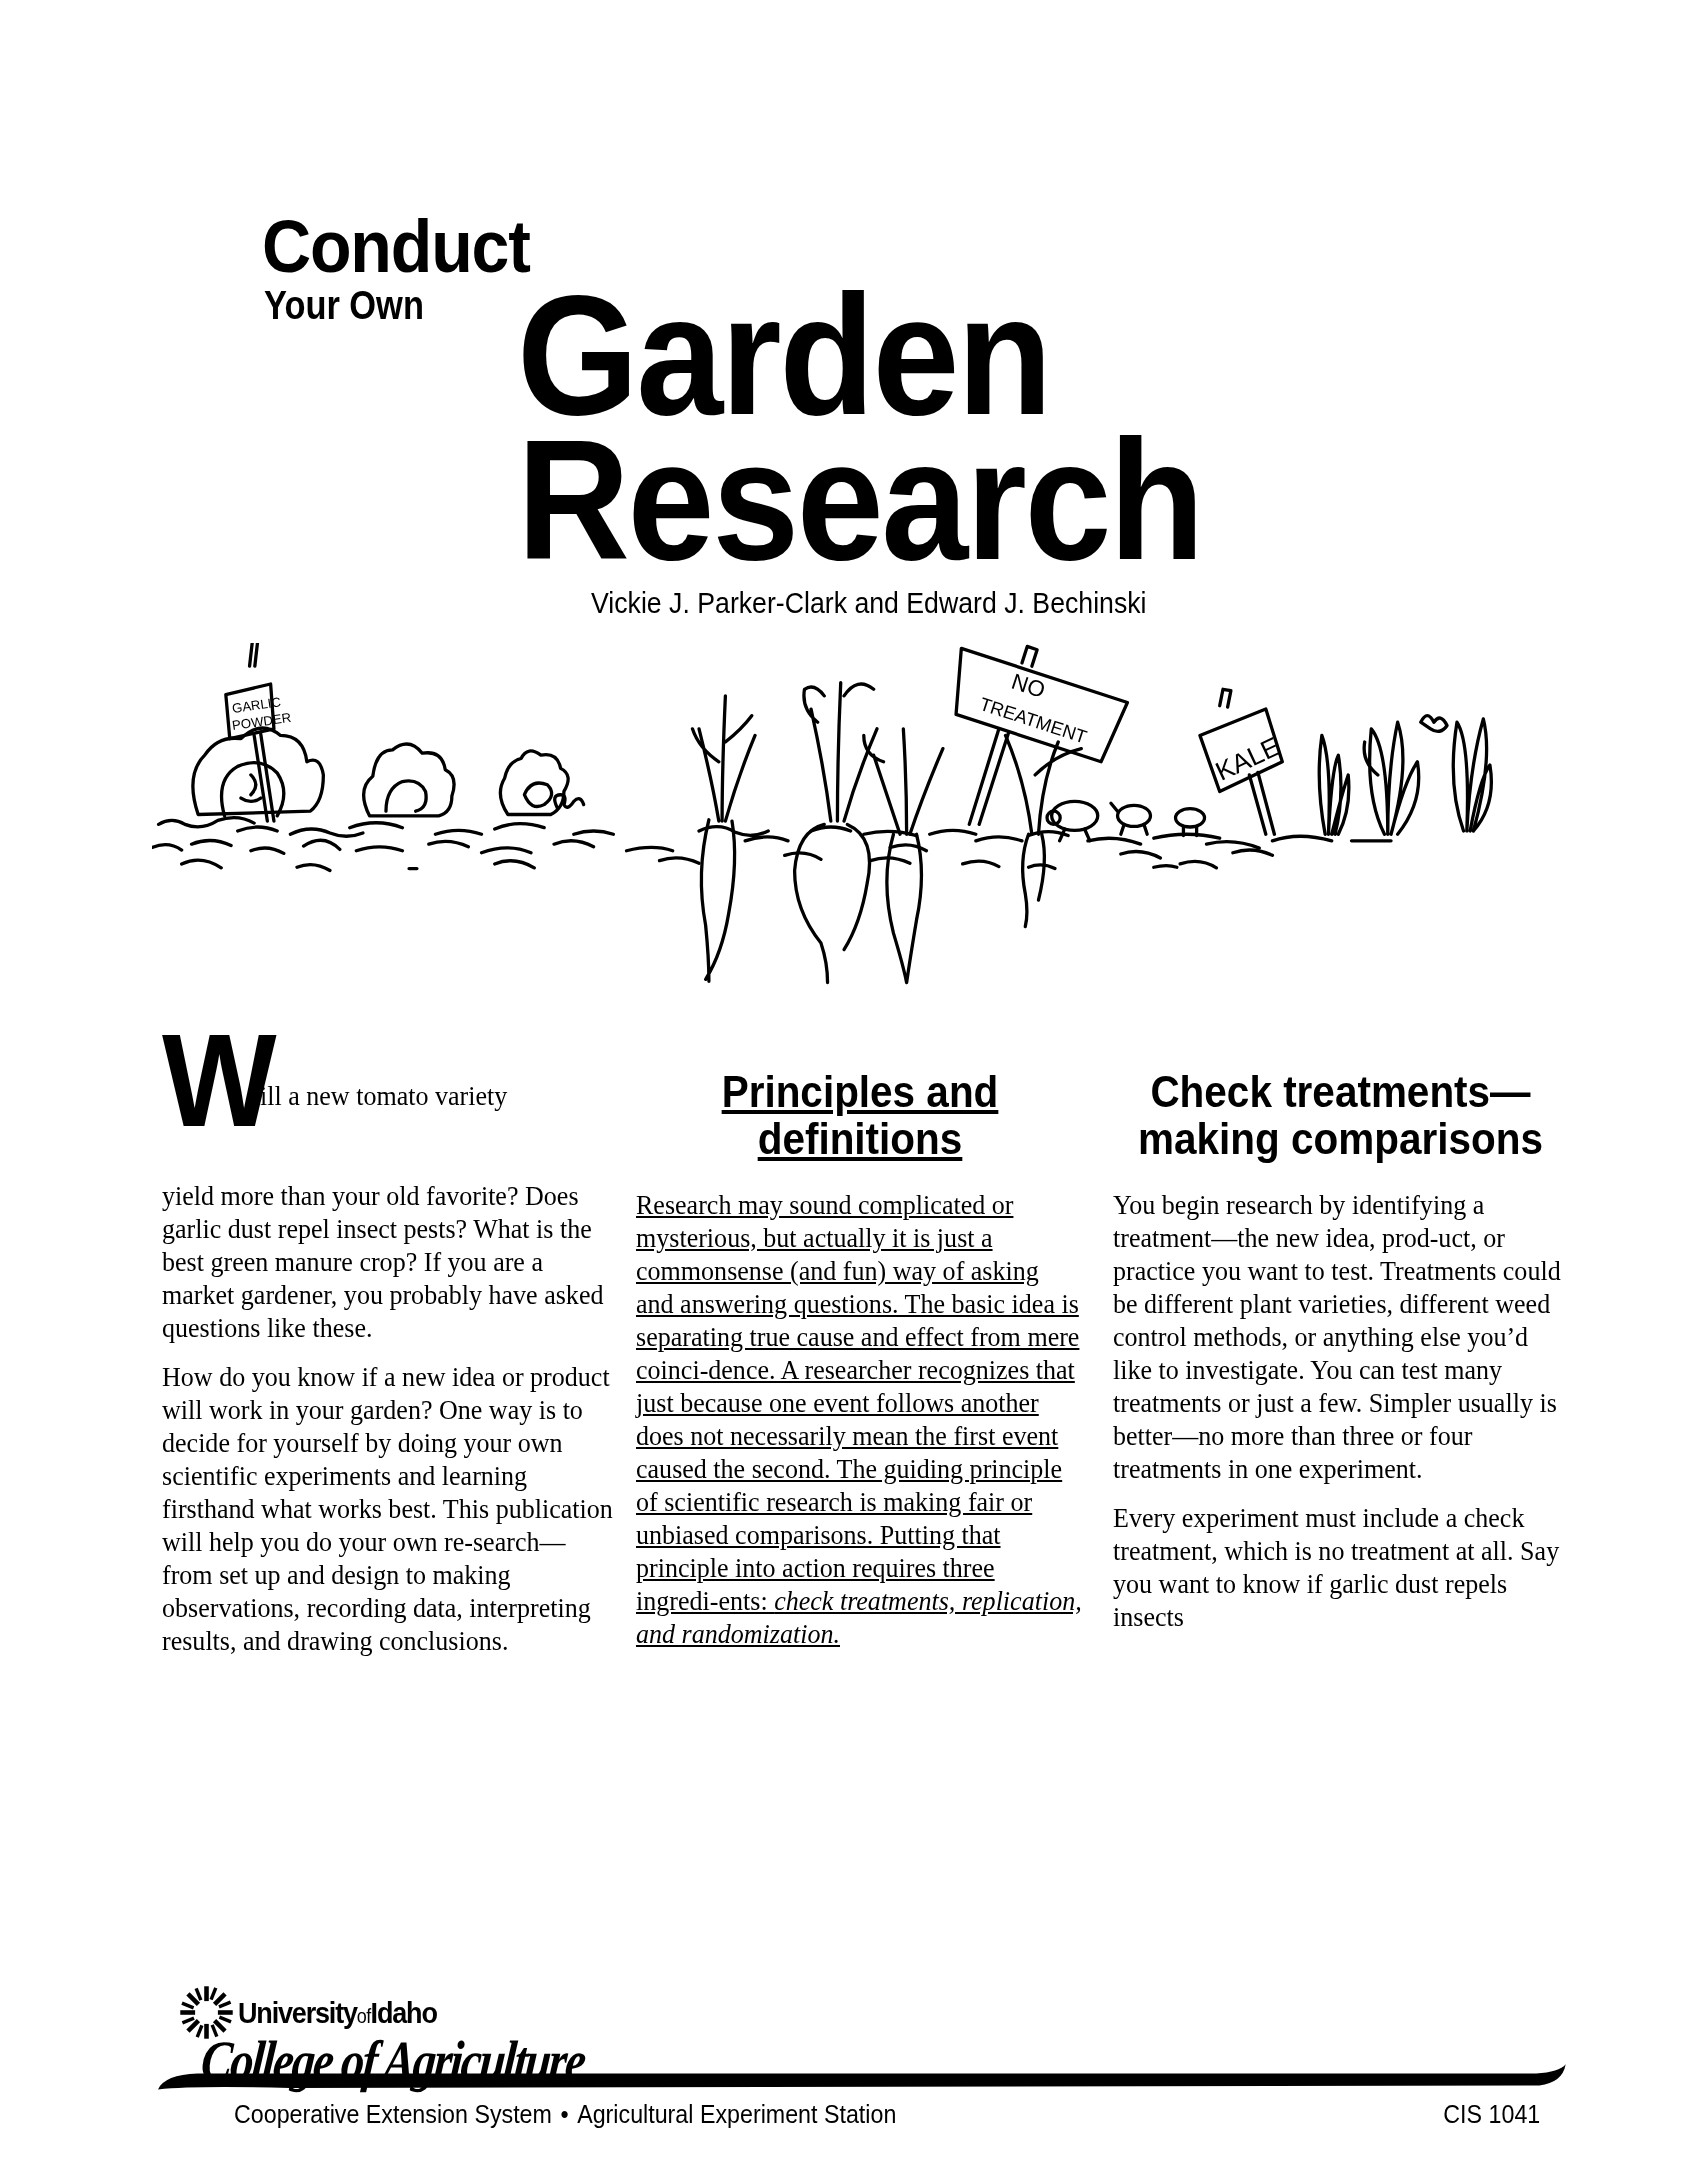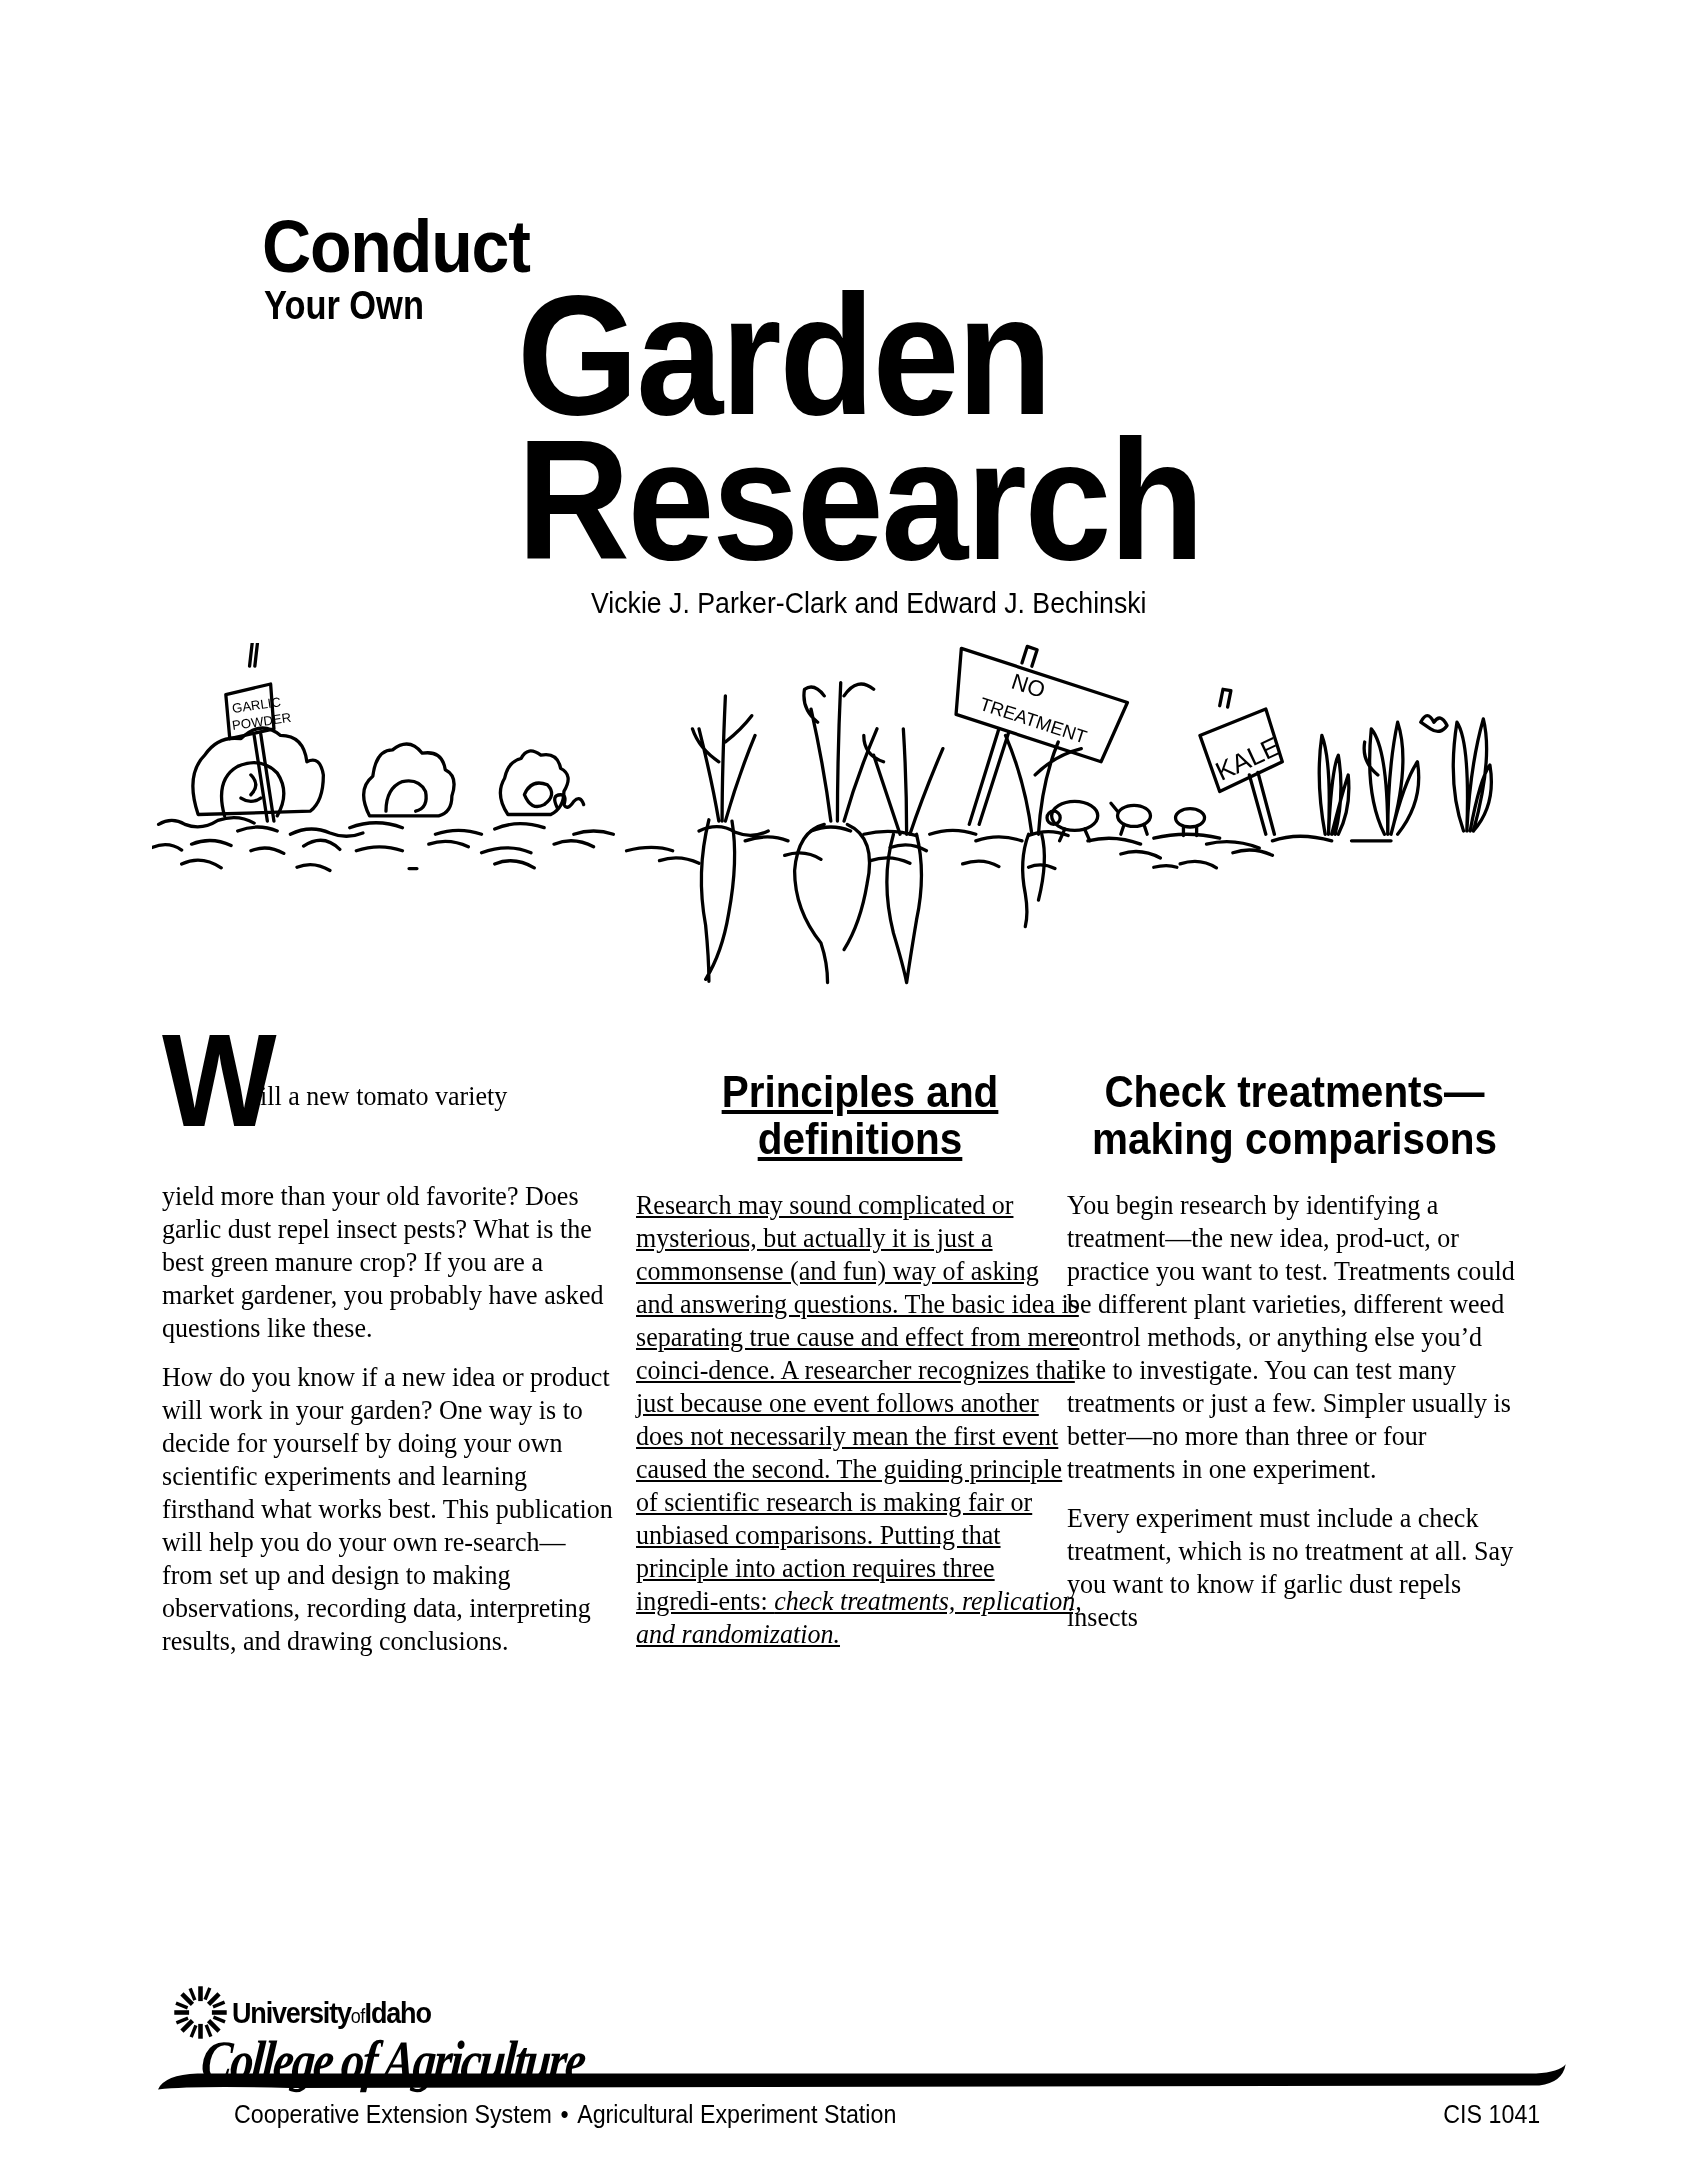--- a/index.html
+++ b/index.html
@@ -14,36 +14,36 @@
   #title-research { left: 517px; top: 415px; font-size: 170px; font-weight: bold; line-height: 1; letter-spacing: -2.6px; transform: scaleX(0.92); transform-origin: left top; }
   #authors { left: 591px; top: 589px; font-size: 29px; line-height: 1; transform: scaleX(0.92); transform-origin: left top; }
 
   
   #illustration { left: 152px; top: 643px; width: 1417px; height: 343px; }
 
   
   .col { position: absolute; top: 1015px; }
   #col1 { left: 162px; width: 455px; }
   #col2 { left: 636px; width: 448px; text-decoration: underline; }
-  #col3 { left: 1067px; width: 455px; }
+  #col3 { left: 1113px; width: 455px; }
 
   .body-text { font-family: "Liberation Serif", "DejaVu Serif", serif; font-size: 28px; line-height: 33px; margin: 0; transform: scaleX(0.93); transform-origin: left top; width: 107%; }
   .para-gap { margin-top: 16px; }
 
   #dropcap-wrap { position: relative; height: 66px; }
   #dropcap { position: absolute; left: 0; top: 0; font-family: "Liberation Sans", "DejaVu Sans", sans-serif; font-weight: bold; font-size: 132px; line-height: 1; transform: scaleX(0.92); transform-origin: left top; }
   #intro-first { position: absolute; left: 98px; top: 64px; white-space: nowrap; }
   #intro-rest { margin-top: 98px; }
 
   .section-heading { font-family: "Liberation Sans", "DejaVu Sans", sans-serif; font-weight: bold; font-size: 44px; line-height: 47px; text-align: center; margin: 0; padding-top: 53px; transform: scaleX(0.92); transform-origin: center top; }
   .section-body { margin-top: 26px; }
 
   
   #footer { left: 158px; top: 1971px; width: 1411px; height: 158px; }
-  #ui-logo-row { position: absolute; left: 14px; top: 13px; display: flex; align-items: center; }
+  #ui-logo-row { position: absolute; left: 20px; top: 13px; display: flex; align-items: center; }
   #ui-logo-mark { width: 57px; height: 57px; }
   #ui-wordmark { font-family: "Liberation Sans", "DejaVu Sans", sans-serif; font-weight: bold; font-size: 30px; letter-spacing: -1.3px; margin-left: 2.6px; transform: scaleX(0.9); transform-origin: left center; }
   #ui-wordmark .of { font-size: 20px; font-weight: normal; letter-spacing: -0.7px; }
   #college-name { position: absolute; left: 46px; top: 61px; font-family: "Liberation Serif", "DejaVu Serif", serif; font-style: italic; font-weight: bold; font-size: 57px; letter-spacing: -2.6px; line-height: 1; transform: scaleX(0.82) skewX(-6deg); transform-origin: left top; }
   #footer-swoosh { position: absolute; left: 0px; top: 92px; width: 1411px; height: 33px; }
   #footer-left { position: absolute; left: 76px; top: 131px; font-family: "Liberation Sans", "DejaVu Sans", sans-serif; font-size: 25px; line-height: 1; transform: scaleX(0.93); transform-origin: left top; white-space: nowrap; }
   #footer-right { position: absolute; right: 29px; top: 131px; font-family: "Liberation Sans", "DejaVu Sans", sans-serif; font-size: 25px; line-height: 1; transform: scaleX(0.93); transform-origin: right top; white-space: nowrap; }
   .bullet { margin: 0 9.2px; }
   em { font-style: italic; }
 </style>

